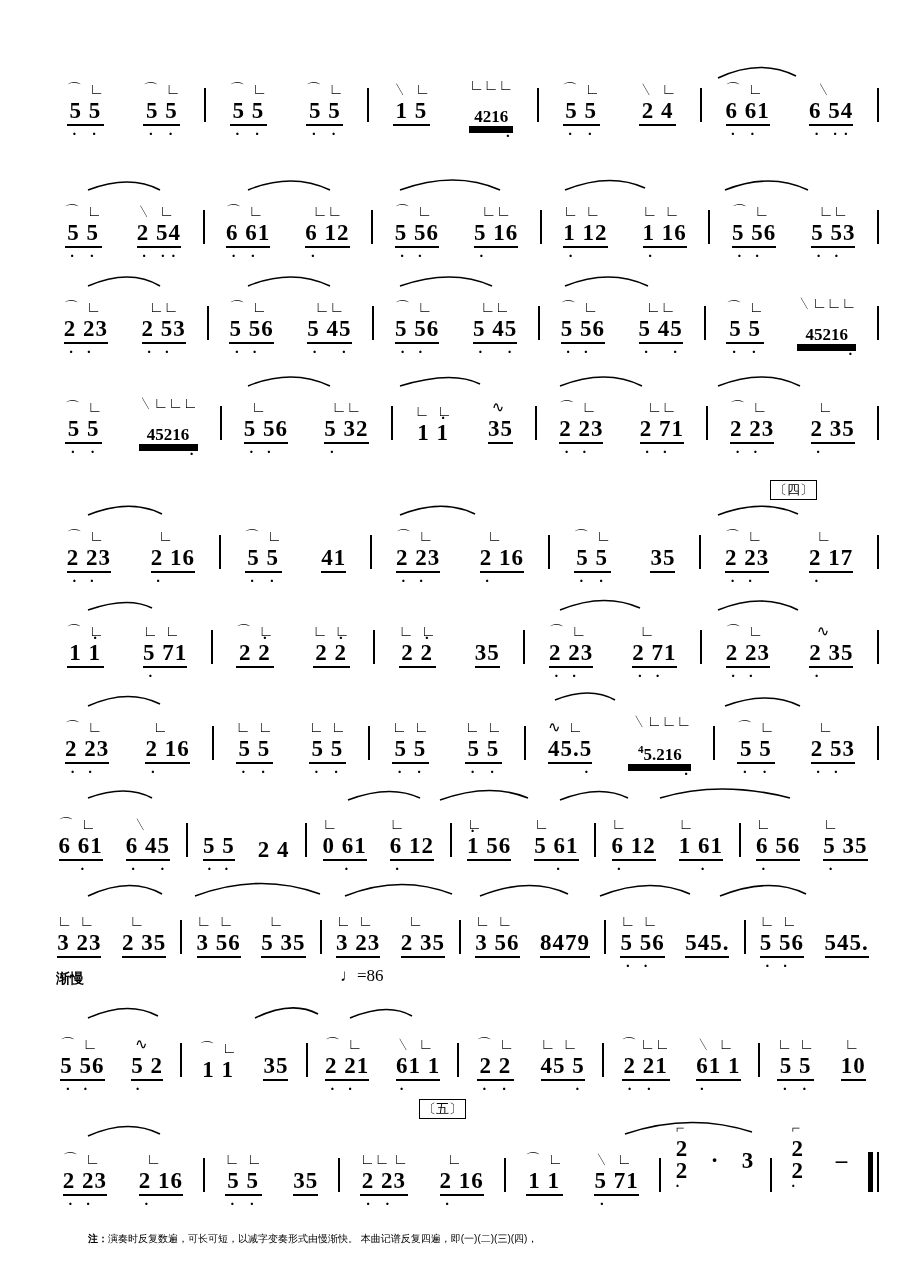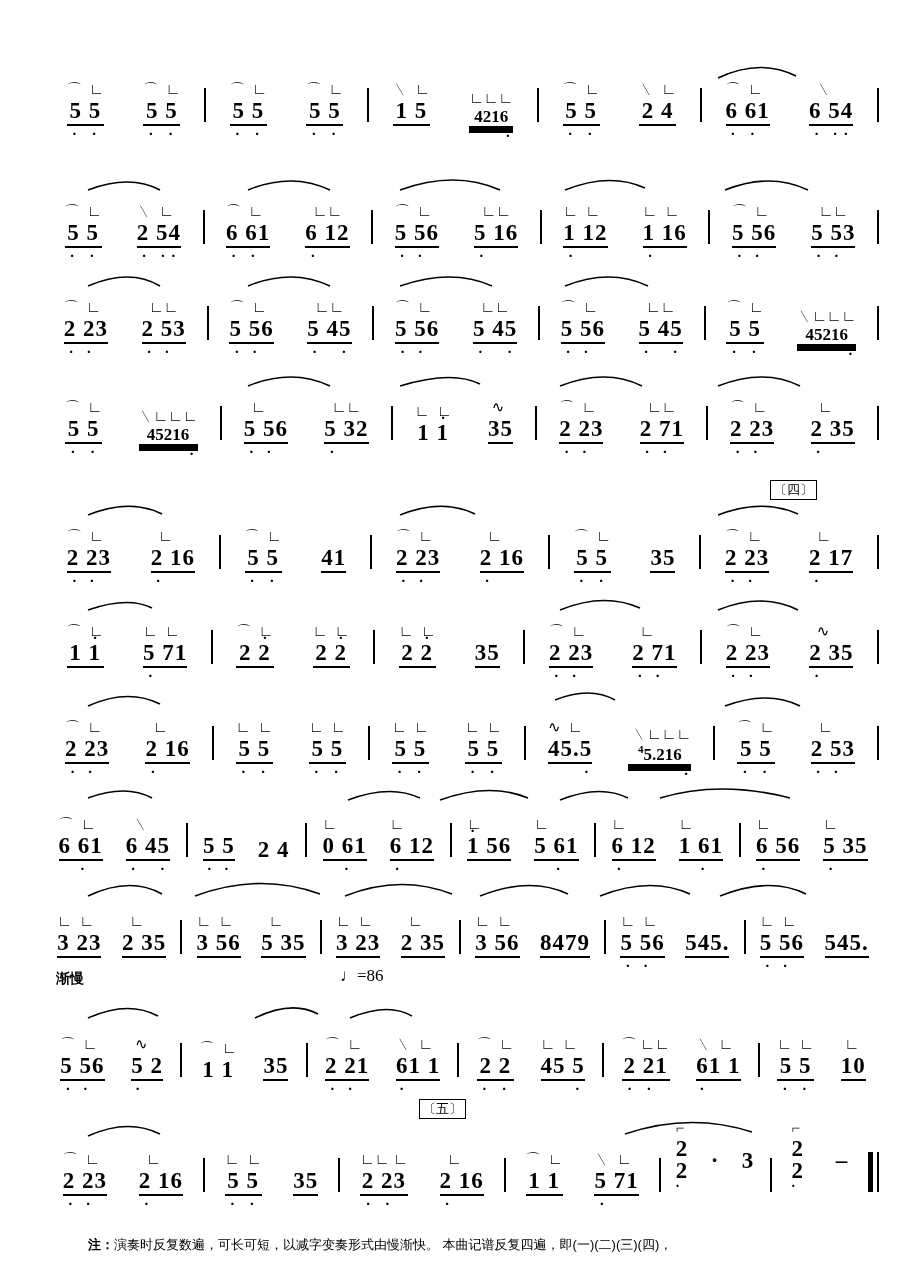--- a/index.html
+++ b/index.html
@@ -39,21 +39,21 @@
   .grp{position:relative;display:inline-block;padding:0 2px;text-align:center;}
   .notes{
     font-family:"Liberation Serif", serif;
     font-size:23px;
     font-weight:700;
     letter-spacing:1px;
     line-height:1;
     white-space:nowrap;
     position:relative;
   }
-  .notes.small{font-size:17px;letter-spacing:0;}
+  .notes.small{font-size:17px;letter-spacing:0;margin-top:13px;}
 
   
   .u1{border-bottom:2px solid #000;padding-bottom:2px;}
   .u2{box-shadow:0 3px 0 0 #000, 0 7px 0 0 #000;padding-bottom:1px;}
 
   
   .dot-low{position:absolute;left:50%;transform:translateX(-50%);bottom:-9px;font-size:15px;line-height:5px;}
   .dot-high{position:absolute;left:50%;transform:translateX(-50%);top:-9px;font-size:15px;line-height:5px;}
 
   
@@ -83,22 +83,22 @@
   .section-box{
     position:absolute;
     font-size:13px;
     border:1px solid #000;
     padding:0 3px;
     font-family:"Liberation Sans", sans-serif;
     background:#fff;
   }
   .footnote{
     position:absolute;
-    left:88px; right:56px; bottom:24px;
-    font-size:13px;
+    left:88px; right:56px; bottom:34px;
+    font-size:10px;
     line-height:1.75;
     font-family:"Liberation Sans", sans-serif;
     color:#000;
   }
   .footnote b{font-weight:700;}
   .fn-line{display:block;}
   .fn-indent{padding-left:36px;}
 </style>
 </head>
 <body>

